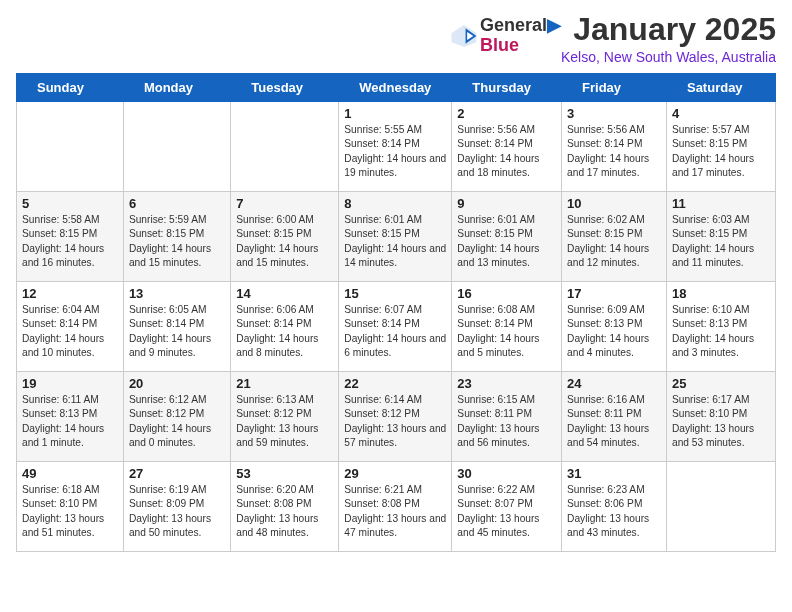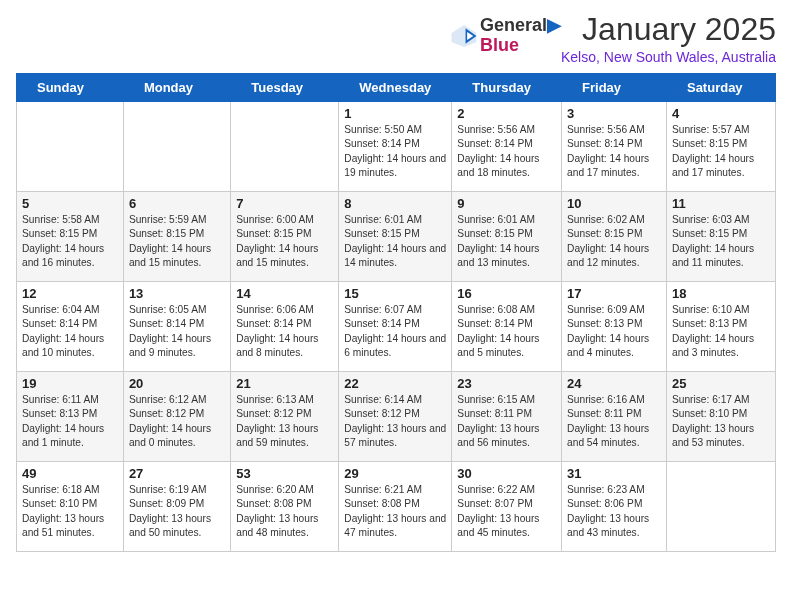--- a/index.html
+++ b/index.html
@@ -35,21 +35,21 @@
     .logo-icon {
       width: 28px;
       height: 28px;
       margin-right: 2px;
     }
     .title-block {
       text-align: right;
     }
     .month-title {
       font-size: 32px;
-      font-weight: normal;
+      font-weight: bold;
       color: #333;
       line-height: 1.1;
     }
     .location {
       font-size: 14px;
       color: #6d28d9;
       margin-top: 2px;
     }
     table {
       width: 100%;
@@ -133,21 +133,21 @@
         <th>Saturday</th>
       </tr>
     </thead>
     <tbody id="calendar-body">
     <tr>
           <td class="empty"></td>
           <td class="empty"></td>
           <td class="empty"></td>
           <td>
             <span class="day-num">1</span>
-            <div class="day-info">Sunrise: 5:50 AM
+            <div class="day-info">Sunrise: 5:55 AM
 Sunset: 8:14 PM
 Daylight: 14 hours
 and 19 minutes.</div>
           </td>
           <td>
             <span class="day-num">2</span>
             <div class="day-info">Sunrise: 5:56 AM
 Sunset: 8:14 PM
 Daylight: 14 hours
 and 18 minutes.</div>

